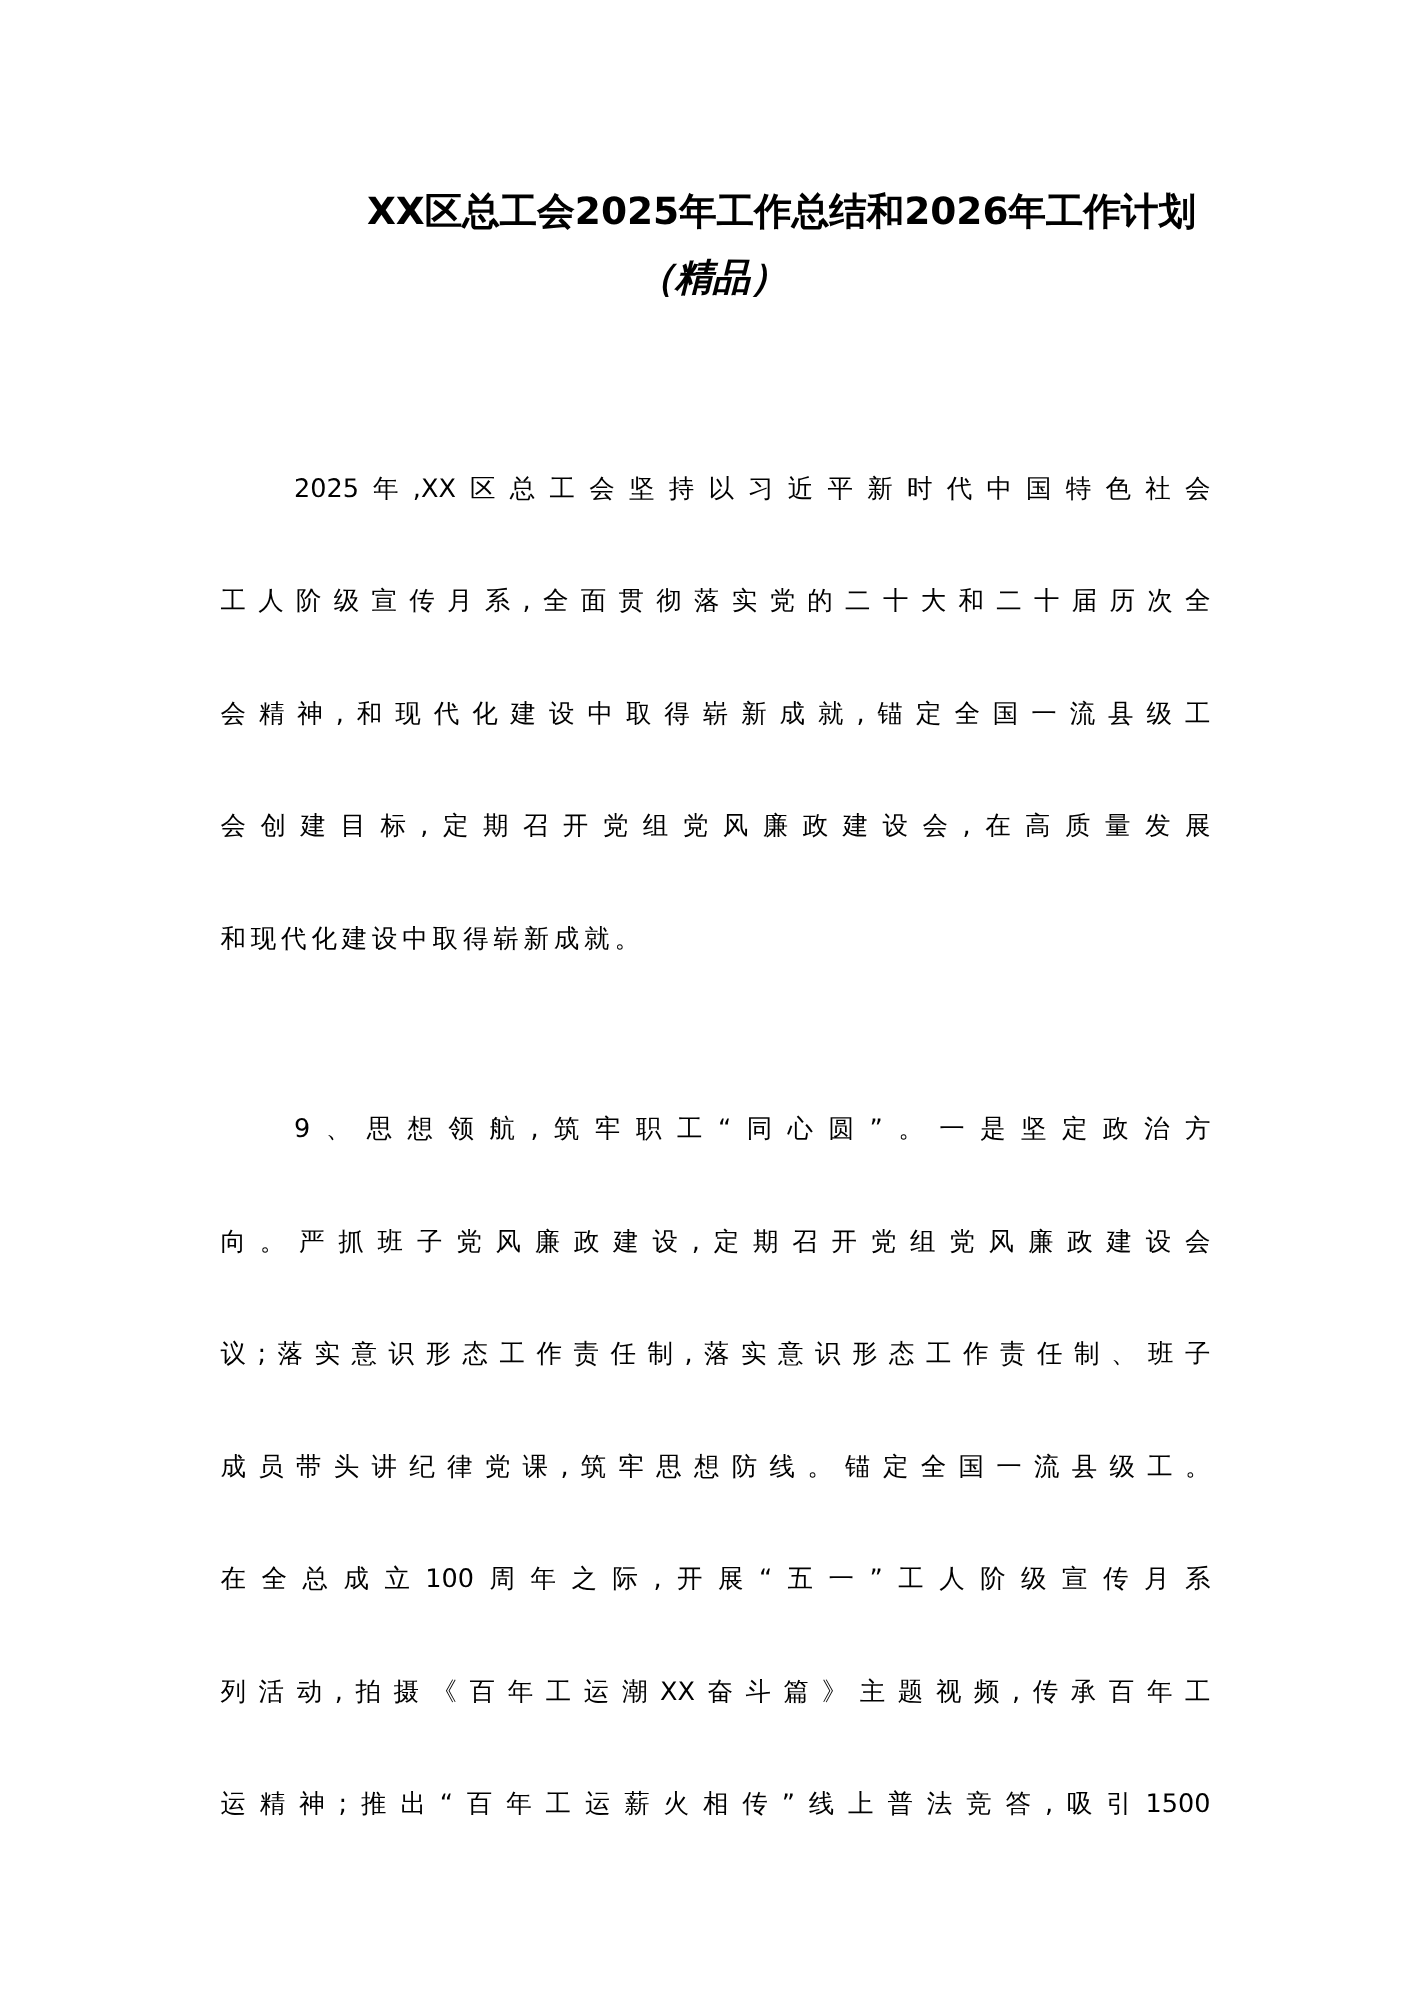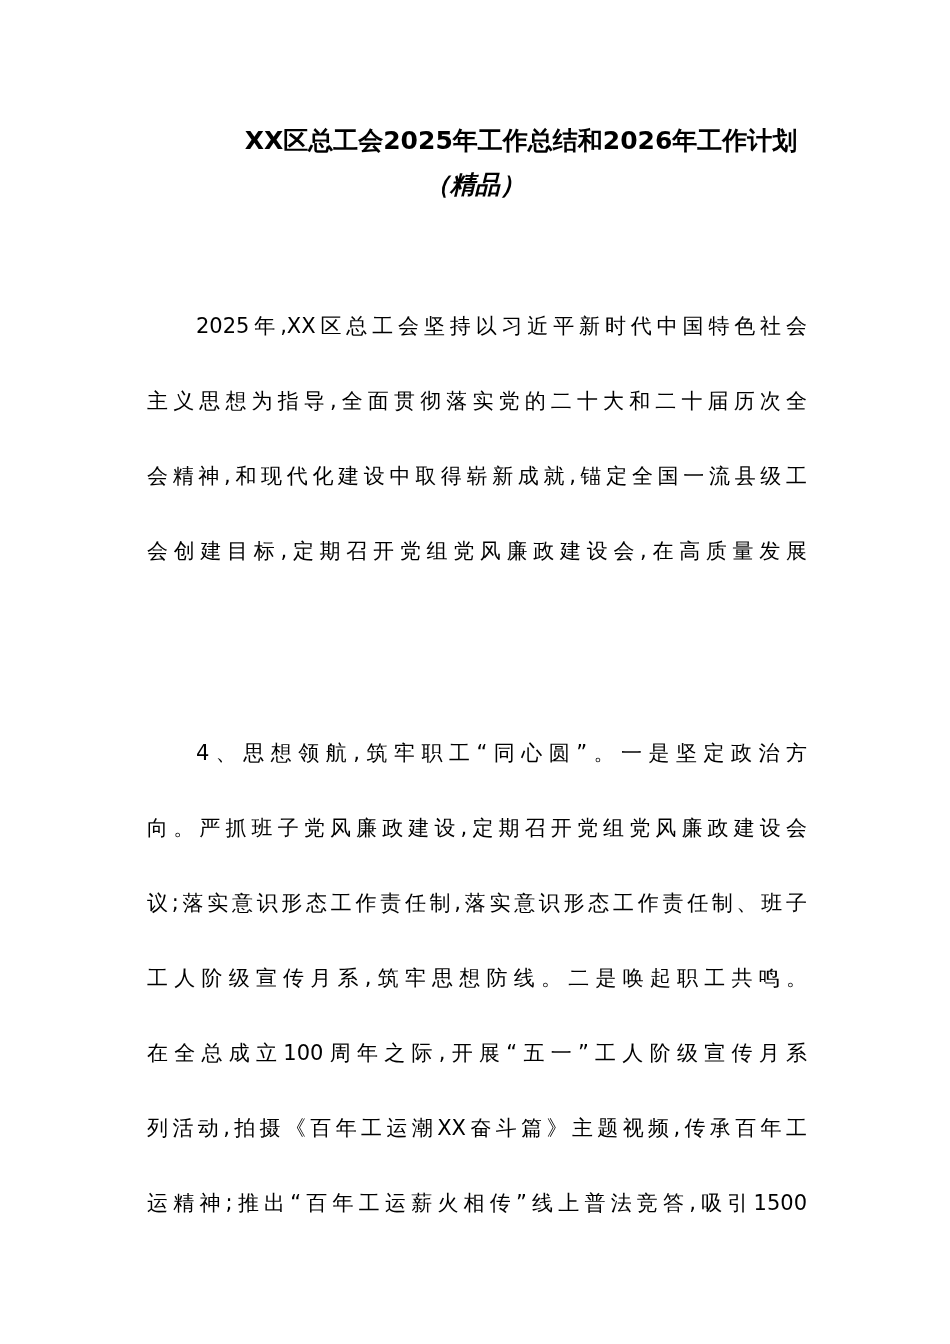--- a/index.html
+++ b/index.html
@@ -3,36 +3,37 @@
 <meta charset="utf-8">
 <style>
   html, body { margin:0; padding:0; background:#ffffff; }
   body { width:950px; height:1344px; position:relative; overflow:hidden;
          font-family: "DejaVu Sans", "Liberation Sans", sans-serif; color:#000; }
   .page { position:absolute; left:0; top:0; width:950px; height:1344px; background:#fff; }
   .title { position:absolute; left:0; width:950px; text-align:center;
            font-weight:bold; font-size:25px; letter-spacing:0px; }
   .title1 { top:124px;margin-left:46px; }
   .title2 { top:168px;font-style:italic; }
-  .line { position:absolute; left:147px; width:660px; font-size:21px;
+  .line { position:absolute; left:147px; width:660px; font-size:17px;
           white-space:nowrap; letter-spacing:3.2px; line-height:30px; }
   .justify { text-align:justify; text-align-last:justify; letter-spacing:0; }
   .indent { left:196px; width:611px; }
 </style>
 </head>
 <body>
 
 <div class="page">
   <div class="title title1">XX区总工会2025年工作总结和2026年工作计划</div>
   <div class="title title2">（精品）</div>
 
   <div class="line indent justify" style="top:311px">2025年,XX区总工会坚持以习近平新时代中国特色社会</div>
-  <div class="line justify" style="top:386px">主义思想为指导,全面贯彻落实党的二十大和二十届历次全</div>
+  <div class="line justify" style="top:386px">工人阶级宣传月系,全面贯彻落实党的二十大和二十届历次全</div>
   <div class="line justify" style="top:461px">会精神,和现代化建设中取得崭新成就,锚定全国一流县级工</div>
   <div class="line justify" style="top:536px">会创建目标,定期召开党组党风廉政建设会,在高质量发展</div>
-  <div class="line indent justify" style="top:738px">4、思想领航,筑牢职工“同心圆”。一是坚定政治方</div>
+  <div class="line" style="top:611px">和现代化建设中取得崭新成就。</div>
+  <div class="line indent justify" style="top:738px">9、思想领航,筑牢职工“同心圆”。一是坚定政治方</div>
   <div class="line justify" style="top:813px">向。严抓班子党风廉政建设,定期召开党组党风廉政建设会</div>
   <div class="line justify" style="top:888px">议;落实意识形态工作责任制,落实意识形态工作责任制、班子</div>
-  <div class="line justify" style="top:963px">工人阶级宣传月系,筑牢思想防线。二是唤起职工共鸣。</div>
+  <div class="line justify" style="top:963px">成员带头讲纪律党课,筑牢思想防线。锚定全国一流县级工。</div>
   <div class="line justify" style="top:1038px">在全总成立100周年之际,开展“五一”工人阶级宣传月系</div>
   <div class="line justify" style="top:1113px">列活动,拍摄《百年工运潮XX奋斗篇》主题视频,传承百年工</div>
   <div class="line justify" style="top:1188px">运精神;推出“百年工运薪火相传”线上普法竞答,吸引1500</div>
 </div>
 
 </body></html>

